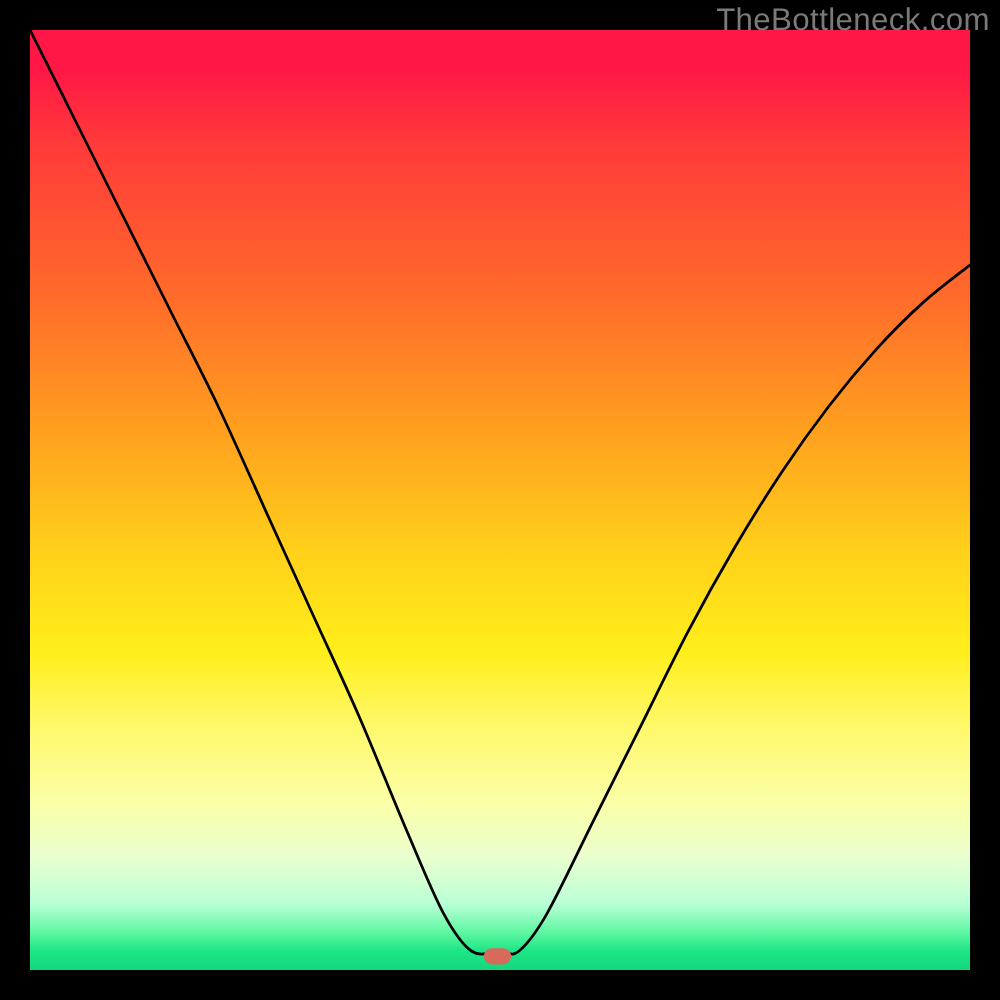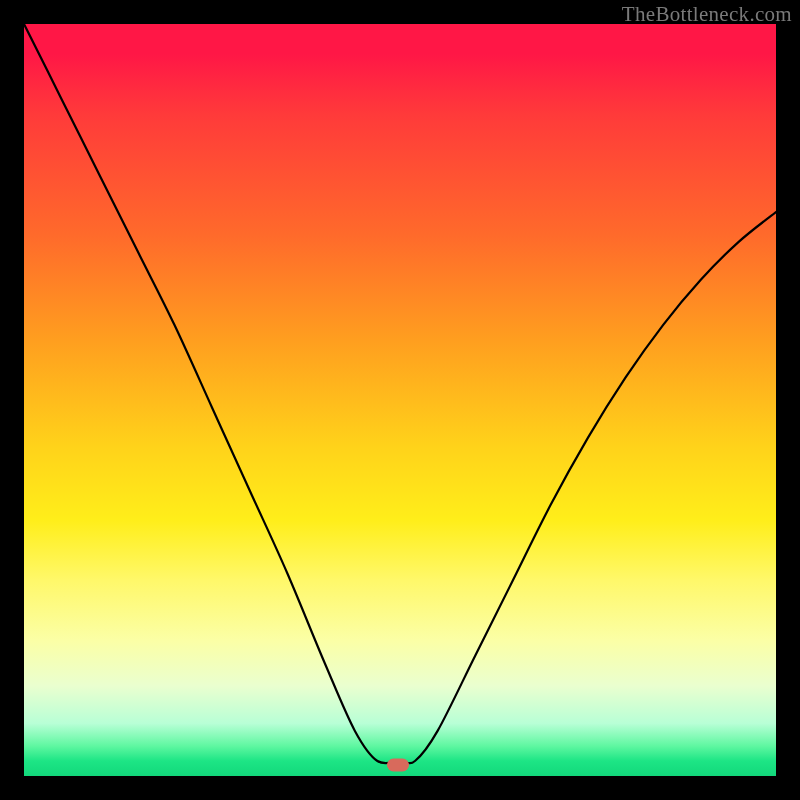--- a/index.html
+++ b/index.html
@@ -65,24 +65,23 @@
     height: 13px;
     border-radius: 9px;
     background: #d86a5c;
     transform: translate(-50%, -50%);
   }
   .watermark {
     position: absolute;
     top: 2px;
     right: 8px;
     color: #7a7a7a;
-    font-size: 21px;
+    font-size: 25px;
     letter-spacing: 0.3px;
     font-weight: 500;
-    font-family: Liberation Serif, serif;
   }
 </style>
 </head>
 <body>
 
 <div class="frame">
 
   <div class="plot-area">
     <div class="gradient"></div>
 

